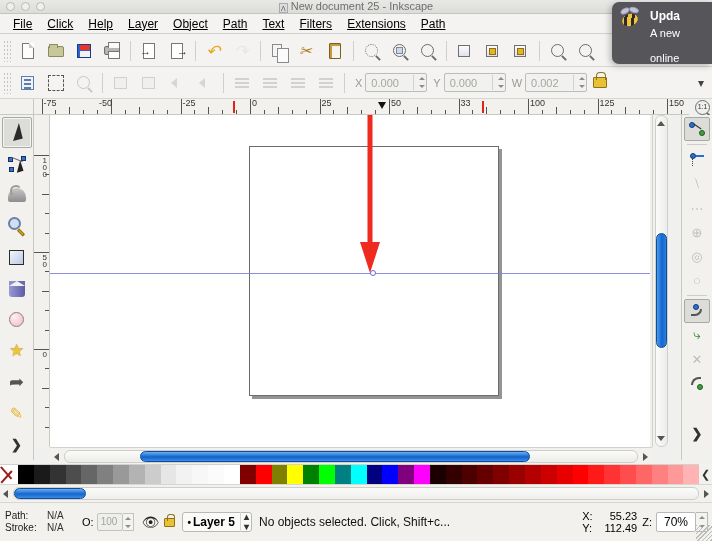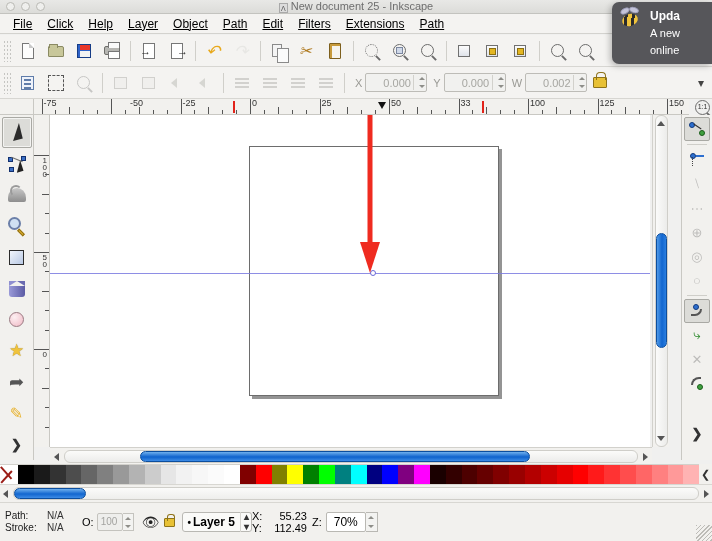--- a/index.html
+++ b/index.html
@@ -104,21 +104,21 @@
   .objico{position:absolute;left:3px;top:4px;width:13px;height:12px;background:#e9e9e6;border:1px solid #8b8b86;}
   .tri{position:absolute;left:4px;top:5px;width:0;height:0;border-style:solid;border-width:5px 6px 5px 0;border-color:transparent #9a9a95 transparent transparent;}
   .rowico{position:absolute;left:3px;top:5px;width:14px;height:2px;background:#8f8f8a;box-shadow:0 4px 0 #8f8f8a,0 8px 0 #8f8f8a;}
 
   
   .fieldlbl{font-size:11px;color:#9a9a95;margin:0 3px 0 6px;}
   .spin{
     position:relative; width:62px; height:19px; background:#f1f1ef;
     border:1px solid #bdbcb7; border-radius:2px; display:flex; align-items:center;
   }
-  .spin span{ padding-left:5px; font-size:11px; color:#a6a6a1;margin-left:12px; }
+  .spin span{ padding-left:5px; font-size:11px; color:#a6a6a1; }
   .spin .arrows{
     position:absolute; right:1px; top:1px; width:12px; height:15px;
     display:flex; flex-direction:column; align-items:center; justify-content:space-around;
     border-left:1px solid #d2d1cc;
   }
   .spin .arrows i{ width:0;height:0;border-style:solid;border-width:0 3px 3px 3px;border-color:transparent transparent #8e8e89 transparent;}
   .spin .arrows i.dn{ border-width:3px 3px 0 3px; border-color:#8e8e89 transparent transparent transparent;}
   .lockbig{ position:relative; width:14px;height:11px;background:#e8c135;border:1px solid #8e731a;border-radius:1px;margin-left:6px;}
   .lockbig:before{content:"";position:absolute;left:2px;top:-6px;width:8px;height:7px;border:1.5px solid #8e731a;border-bottom:none;border-radius:4px 4px 0 0;}
   .chev{ font-size:12px; color:#444; }
@@ -366,21 +366,21 @@
     </div>
   </div>
 
   <div class="menubar">
     <div class="mi"><u>File</u></div>
     <div class="mi"><u>Click</u></div>
     <div class="mi"><u>Help</u></div>
     <div class="mi"><u>Layer</u></div>
     <div class="mi"><u>Object</u></div>
     <div class="mi"><u>Path</u></div>
-    <div class="mi"><u>Edit</u></div>
+    <div class="mi"><u>Text</u></div>
     <div class="mi"><u>Filters</u></div>
     <div class="mi"><u>Extensions</u></div>
     <div class="mi"><u>Path</u></div>
   </div>
 
   <div class="toolbar" id="toolbar1">
     <div class="grip"></div>
     <div class="tbtn">
         <span class="ico">
           <i class="page"></i>
@@ -582,34 +582,34 @@
 
   <div class="notify">
     <div class="bee">
       <div class="w1"></div>
         <div class="w2"></div>
         <div class="b1"></div>
     </div>
     <div class="txt">
       <div class="ntitle">Upda</div>
       <div class="nbody">A new</div>
-      <div class="nbody" style="margin-top:4px">online</div>
+      <div class="nbody" style="margin-top:12px">online</div>
     </div>
   </div>
 
   <div class="ruler-corner"></div>
   <div class="hruler" id="hruler">
       <div class="maj" style="left: 7.5px;"></div>
       <div class="lbl" style="left: 9.5px;">-75</div>
       <div class="tick" style="left: 21.4px; height: 4px;"></div>
       <div class="tick" style="left: 35.3px; height: 7px;"></div>
       <div class="tick" style="left: 49.2px; height: 4px;"></div>
       <div class="tick" style="left: 63.1px; height: 4px;"></div>
       <div class="maj" style="left: 77px;"></div>
-      <div class="lbl" style="left: 96px;">-50</div>
+      <div class="lbl" style="left: 65px;">-50</div>
       <div class="tick" style="left: 90.9px; height: 4px;"></div>
       <div class="tick" style="left: 104.8px; height: 7px;"></div>
       <div class="tick" style="left: 118.7px; height: 4px;"></div>
       <div class="tick" style="left: 132.6px; height: 4px;"></div>
       <div class="maj" style="left: 146.5px;"></div>
       <div class="lbl" style="left: 148.5px;">-25</div>
       <div class="tick" style="left: 160.4px; height: 4px;"></div>
       <div class="tick" style="left: 174.3px; height: 7px;"></div>
       <div class="tick" style="left: 188.2px; height: 4px;"></div>
       <div class="tick" style="left: 202.1px; height: 4px;"></div>
@@ -879,20 +879,21 @@
           <i class="dn"></i>
         </span>
     </div>
     <span class="eyeico">👁</span>
     <span class="locksm"></span>
     <div class="layersel">
       <span class="dot">•</span>
       <span>Layer 5</span>
       <span class="updn">▴<br>▾</span>
     </div>
+    <div class="statustext">No objects selected. Click, Shift+c...</div>
     <div class="coords">
       <div class="cr">
         <span class="ck">X:</span>
         <span class="cv">55.23</span>
       </div>
       <div class="cr">
         <span class="ck">Y:</span>
         <span class="cv">112.49</span>
       </div>
     </div>

